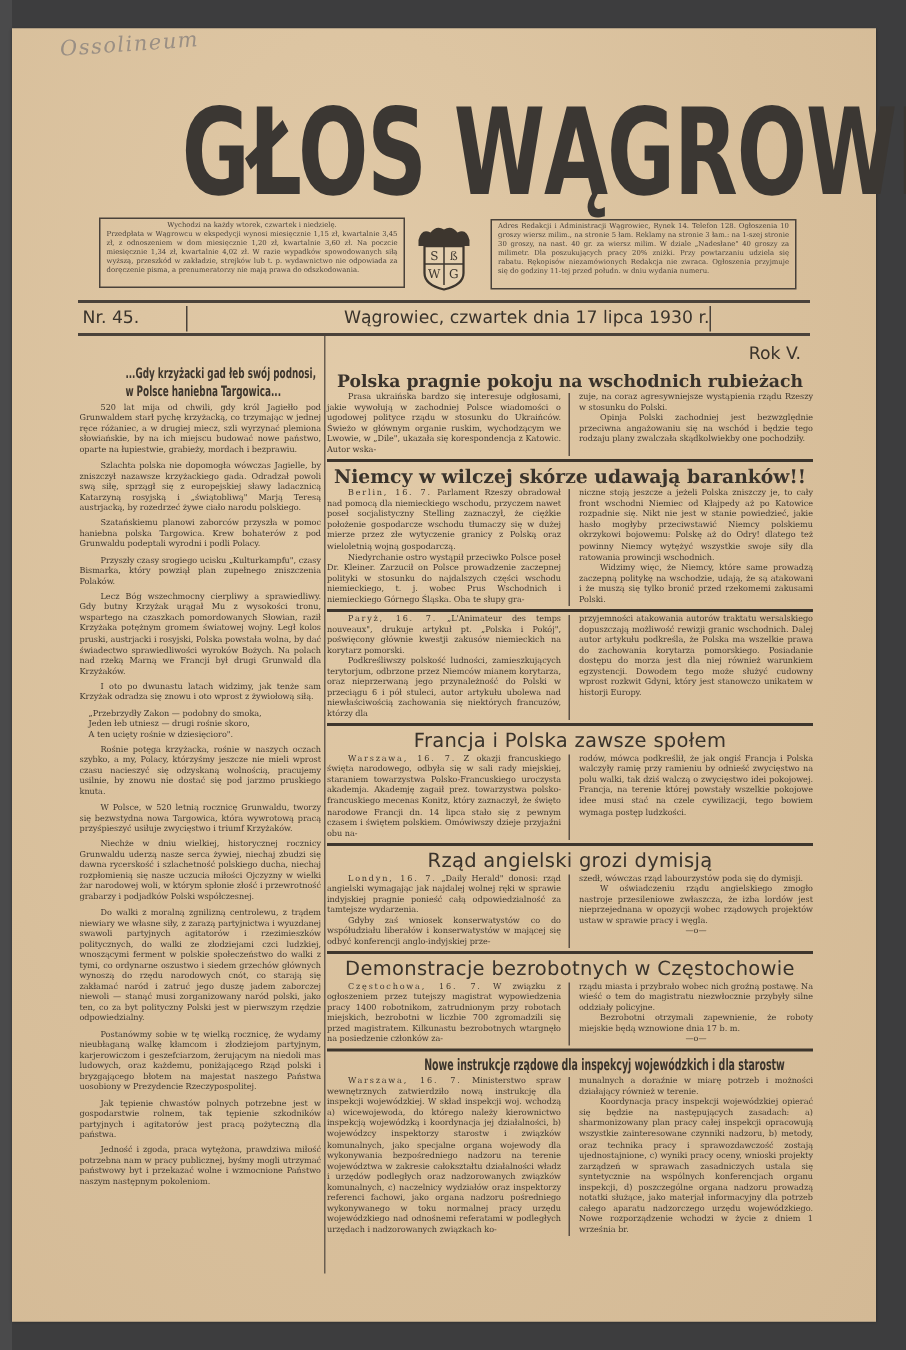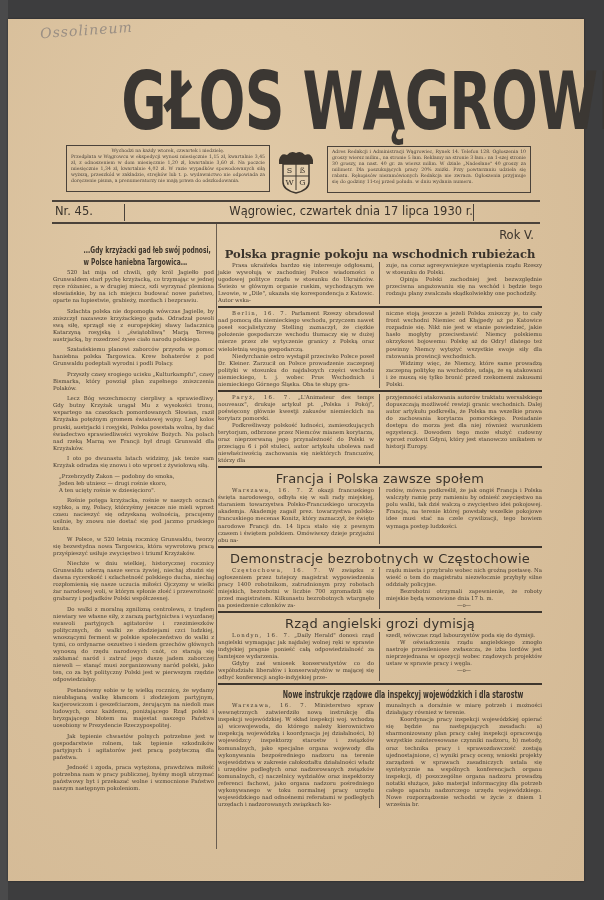--- a/index.html
+++ b/index.html
@@ -104,20 +104,21 @@
           <p>Prasa ukraińska bardzo się interesuje odgłosami, jakie wywołują w zachodniej Polsce wiadomości o ugodowej polityce rządu w stosunku do Ukraińców. Świeżo w głównym organie ruskim, wychodzącym we Lwowie, w „Dile", ukazała się korespondencja z Katowic. Autor wska-</p>
         </div>
       <div class="c">
           <p style="text-indent:0">zuje, na coraz agresywniejsze wystąpienia rządu Rzeszy w stosunku do Polski.</p>
           <p>Opinja Polski zachodniej jest bezwzględnie przeciwna angażowaniu się na wschód i będzie tego rodzaju plany zwalczała skądkolwiekby one pochodziły.</p>
         </div>
     </div>
   </div>
 
   <div class="art">
+    <h2 class="h-serif" style="font-size:12.5px">Niemcy w wilczej skórze udawają baranków!!</h2>
     <div class="cols">
       <div class="c">
           <p><span class="sp">Berlin, 16. 7.</span> <span>Parlament Rzeszy obradował nad pomocą dla niemieckiego wschodu, przyczem nawet poseł socjalistyczny Stelling zaznaczył, że ciężkie położenie gospodarcze wschodu tłumaczy się w dużej mierze przez złe wytyczenie granicy z Polską oraz wieloletnią wojną gospodarczą.</span></p>
           <p>Niedyrchanie ostro wystąpił przeciwko Polsce poseł Dr. Kleiner. Zarzucił on Polsce prowadzenie zaczepnej polityki w stosunku do najdalszych części wschodu niemieckiego, t. j. wobec Prus Wschodnich i niemieckiego Górnego Śląska. Oba te słupy gra-</p>
         </div>
       <div class="c">
           <p style="text-indent:0">niczne stoją jeszcze a jeżeli Polska zniszczy je, to cały front wschodni Niemiec od Kłajpedy aż po Katowice rozpadnie się. Nikt nie jest w stanie powiedzieć, jakie hasło mogłyby przeciwstawić Niemcy polskiemu okrzykowi bojowemu: Polskę aż do Odry! dlatego też powinny Niemcy wytężyć wszystkie swoje siły dla ratowania prowincji wschodnich.</p>
           <p>Widzimy więc, że Niemcy, które same prowadzą zaczepną politykę na wschodzie, udają, że są atakowani i że muszą się tylko bronić przed rzekomemi zakusami Polski.</p>
         </div>
     </div>
@@ -141,43 +142,43 @@
       <div class="c">
           <p><span class="sp">Warszawa, 16. 7.</span> <span>Z okazji francuskiego święta narodowego, odbyła się w sali rady miejskiej, staraniem towarzystwa Polsko-Francuskiego uroczysta akademja. Akademję zagaił prez. towarzystwa polsko-francuskiego mecenas Konitz, który zaznaczył, że święto narodowe Francji dn. 14 lipca stało się z pewnym czasem i świętem polskiem. Omówiwszy dzieje przyjaźni obu na-</span></p>
         </div>
       <div class="c">
           <p style="text-indent:0">rodów, mówca podkreślił, że jak ongiś Francja i Polska walczyły ramię przy ramieniu by odnieść zwycięstwo na polu walki, tak dziś walczą o zwycięstwo idei pokojowej. Francja, na terenie której powstały wszelkie pokojowe idee musi stać na czele cywilizacji, tego bowiem wymaga postęp ludzkości.</p>
         </div>
     </div>
   </div>
 
   <div class="art">
-    <h2 class="h-sans">Demonstracje bezrobotnych w Częstochowie</h2>
-    <div class="cols">
-      <div class="c">
-          <p><span class="sp">Częstochowa, 16. 7.</span> <span>W związku z ogłoszeniem przez tutejszy magistrat wypowiedzenia pracy 1400 robotnikom, zatrudnionym przy robotach miejskich, bezrobotni w liczbie 700 zgromadzili się przed magistratem. Kilkunastu bezrobotnych wtargnęło na posiedzenie członków za-</span></p>
-        </div>
-      <div class="c">
-          <p style="text-indent:0">rządu miasta i przybrało wobec nich groźną postawę. Na wieść o tem do magistratu niezwłocznie przybyły silne oddziały policyjne.</p>
-          <p>Bezrobotni otrzymali zapewnienie, że roboty miejskie będą wznowione dnia 17 b. m.</p>
-          <p class="endmark">—o—</p>
-        </div>
-    </div>
-  </div>
-
-  <div class="art">
     <h2 class="h-sans">Rząd angielski grozi dymisją</h2>
     <div class="cols">
       <div class="c">
           <p><span class="sp">Londyn, 16. 7.</span> <span>„Daily Herald" donosi: rząd angielski wymagając jak najdalej wolnej ręki w sprawie indyjskiej pragnie ponieść całą odpowiedzialność za tamtejsze wydarzenia.</span></p>
           <p>Gdyby zaś wniosek konserwatystów co do współudziału liberałów i konserwatystów w mającej się odbyć konferencji anglo-indyjskiej prze-</p>
         </div>
       <div class="c">
           <p style="text-indent:0">szedł, wówczas rząd labourzystów poda się do dymisji.</p>
           <p>W oświadczeniu rządu angielskiego zmogło nastroje przesileniowe zwłaszcza, że izba lordów jest nieprzejednana w opozycji wobec rządowych projektów ustaw w sprawie pracy i węgla.</p>
+          <p class="endmark">—o—</p>
+        </div>
+    </div>
+  </div>
+
+  <div class="art">
+    <h2 class="h-sans">Demonstracje bezrobotnych w Częstochowie</h2>
+    <div class="cols">
+      <div class="c">
+          <p><span class="sp">Częstochowa, 16. 7.</span> <span>W związku z ogłoszeniem przez tutejszy magistrat wypowiedzenia pracy 1400 robotnikom, zatrudnionym przy robotach miejskich, bezrobotni w liczbie 700 zgromadzili się przed magistratem. Kilkunastu bezrobotnych wtargnęło na posiedzenie członków za-</span></p>
+        </div>
+      <div class="c">
+          <p style="text-indent:0">rządu miasta i przybrało wobec nich groźną postawę. Na wieść o tem do magistratu niezwłocznie przybyły silne oddziały policyjne.</p>
+          <p>Bezrobotni otrzymali zapewnienie, że roboty miejskie będą wznowione dnia 17 b. m.</p>
           <p class="endmark">—o—</p>
         </div>
     </div>
   </div>
 
   <div class="art" style="border-bottom:none">
     <h2 class="h-cond">Nowe instrukcje rządowe dla inspekcyj wojewódzkich i dla starostw</h2>
     <div class="cols">
       <div class="c">
           <p><span class="sp">Warszawa, 16. 7.</span> <span>Ministerstwo spraw wewnętrznych zatwierdziło nową instrukcję dla inspekcji wojewódzkiej. W skład inspekcji woj. wchodzą a) wicewojewoda, do którego należy kierownictwo inspekcją wojewódzką i koordynacja jej działalności, b) wojewódzcy inspektorzy starostw i związków komunalnych, jako specjalne organa wojewody dla wykonywania bezpośredniego nadzoru na terenie województwa w zakresie całokształtu działalności władz i urzędów podległych oraz nadzorowanych związków komunalnych, c) naczelnicy wydziałów oraz inspektorzy referenci fachowi, jako organa nadzoru pośredniego wykonywanego w toku normalnej pracy urzędu wojewódzkiego nad odnośnemi referatami w podległych urzędach i nadzorowanych związkach ko-</span></p>

